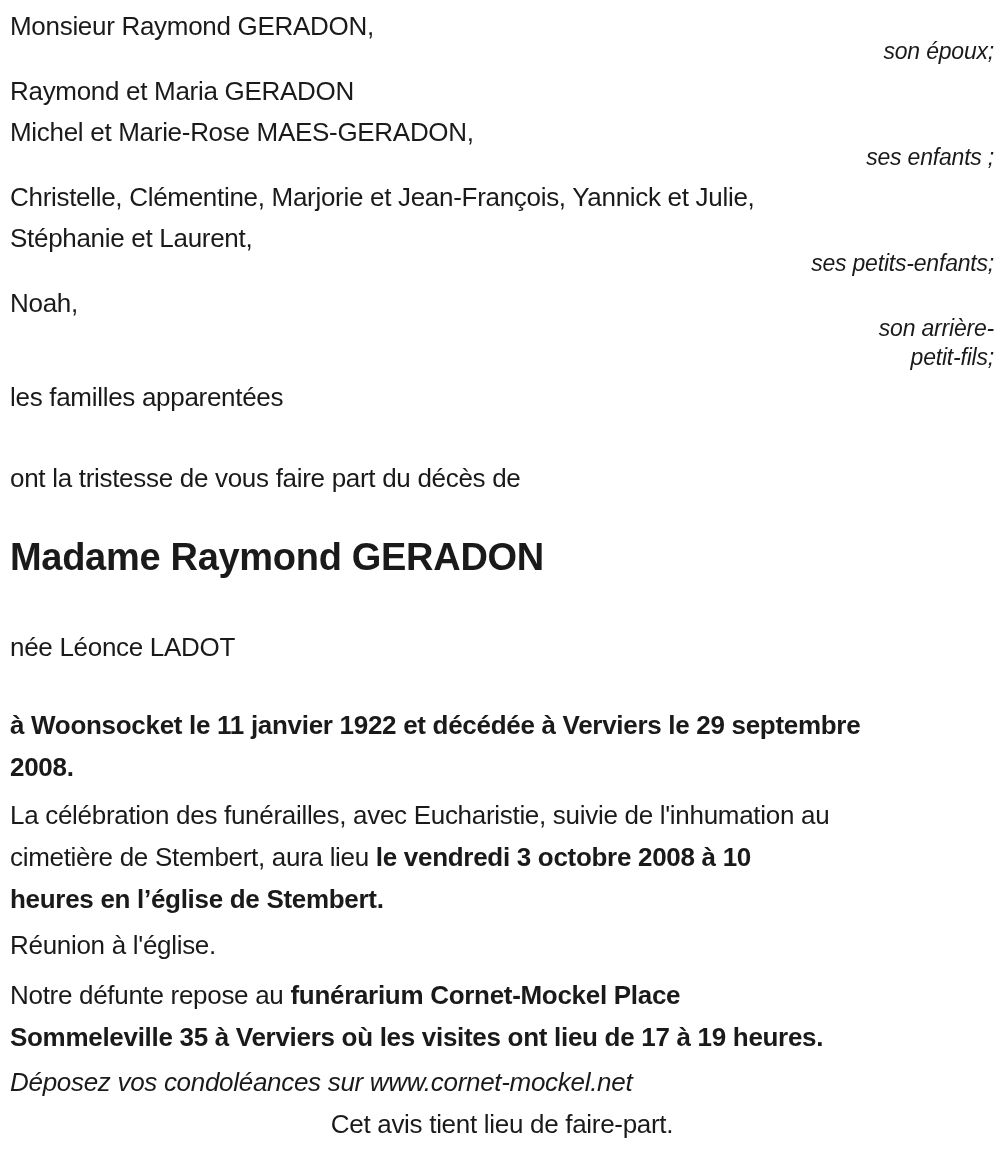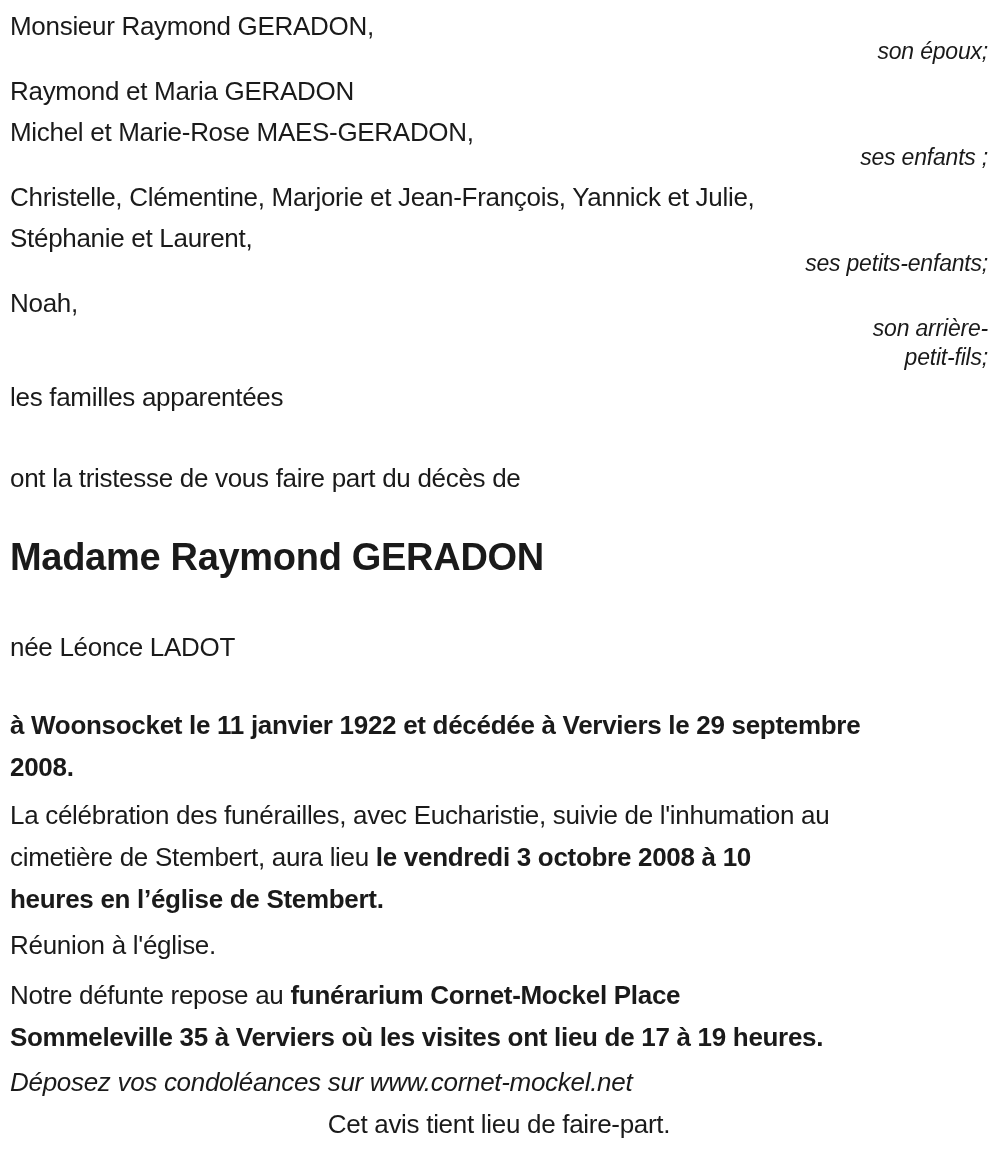--- a/index.html
+++ b/index.html
@@ -8,21 +8,21 @@
     background: #ffffff;
   }
   body {
     width: 1000px;
     height: 1168px;
     font-family: "Liberation Sans", sans-serif;
     color: #1a1a1a;
     overflow: hidden;
   }
   .notice {
-    padding: 6px 12px 0 10px;
+    padding: 6px 6px 0 10px;
   }
   
   .family-entry + .family-entry { margin-top: 5px; }
   .name-line {
     font-size: 26px;
     line-height: 41px;
     letter-spacing: -0.3px;
     text-align: left;
   }
   .relation-block { margin-top: -10px; }

